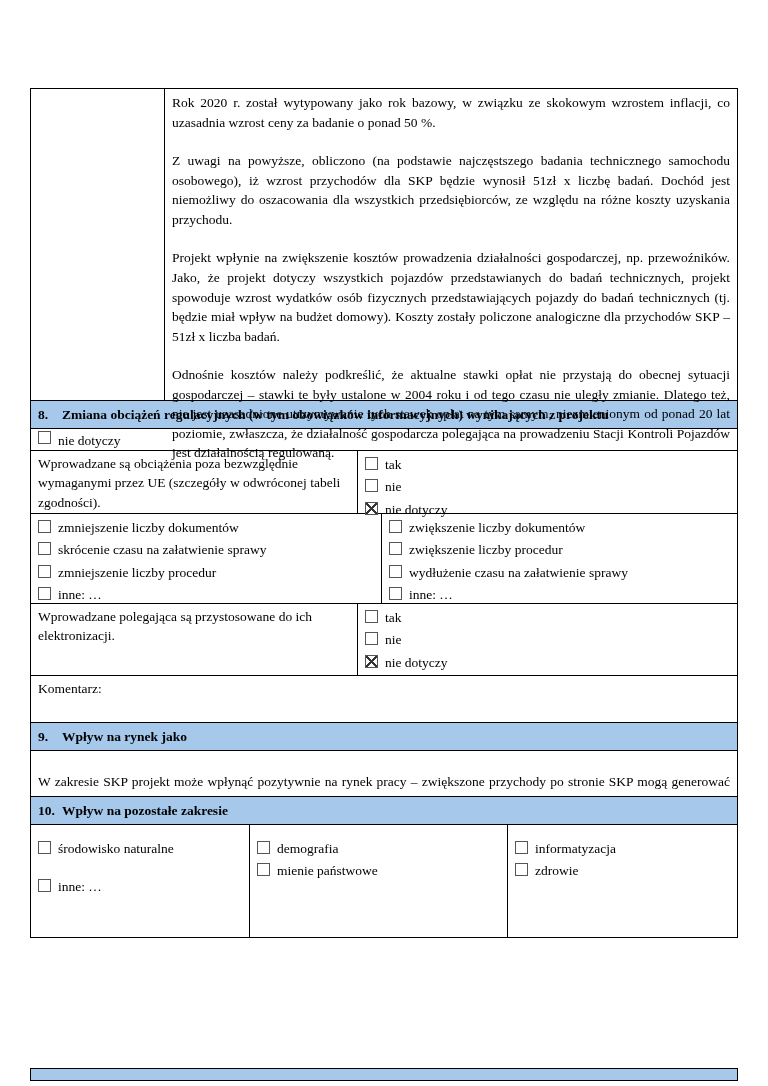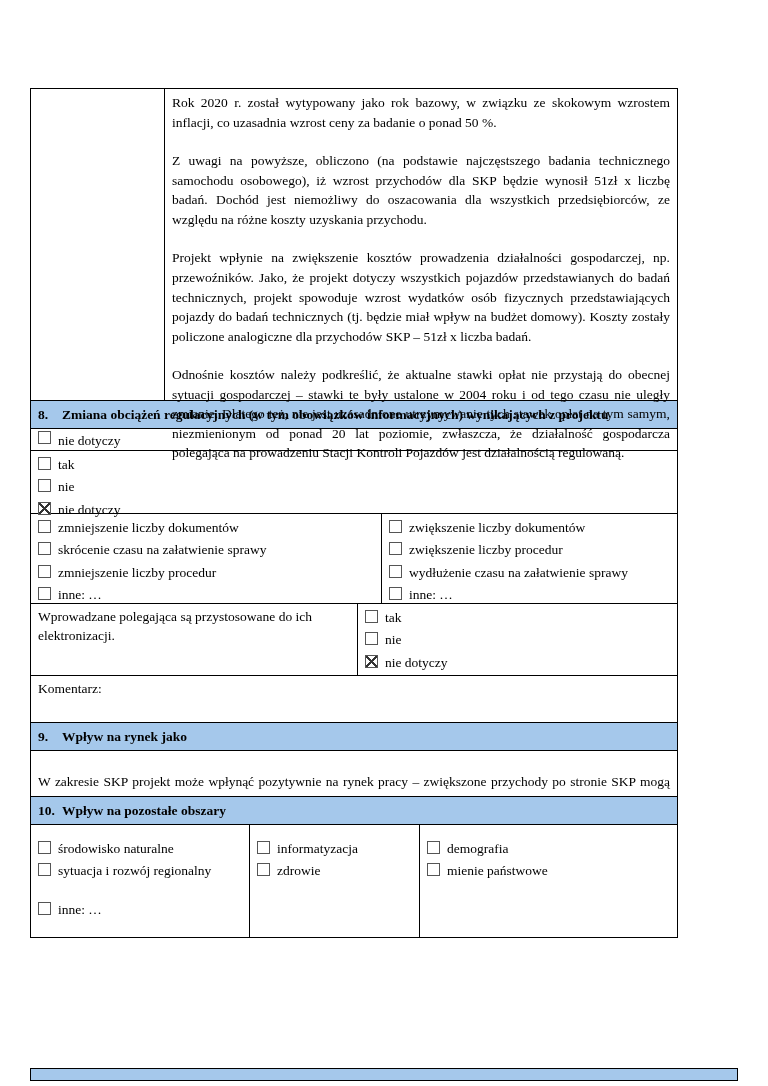--- a/index.html
+++ b/index.html
@@ -5,21 +5,21 @@
   html,body{margin:0;padding:0;background:#ffffff;}
   .page{
     position:relative;
     width:768px;height:1086px;
     background:#ffffff;
     font-family:"Liberation Serif","DejaVu Serif",serif;
     font-size:13.5px;line-height:1.45;color:#000;
     overflow:hidden;
   }
   .tbl{
-    position:absolute;left:30px;width:648px;
+    position:absolute;left:30px;width:708px;
     border:1px solid #000;box-sizing:border-box;
     background:#fff;
   }
   .tbl1{top:88px;}
   .tbl2{top:722px;}
   .tbl3{top:796px;}
   .row{display:flex;border-top:1px solid #000;box-sizing:border-box;}
   .row:first-child{border-top:none;}
   .cell{box-sizing:border-box;padding:3px 7px;}
   .cell + .cell{border-left:1px solid #000;}
@@ -95,20 +95,21 @@
       <span class="num">8.</span>
       <span>Zmiana obciążeń regulacyjnych (w tym obowiązków informacyjnych) wynikających z projektu</span>
     </div>
 
     <div class="row nd-row">
       <span class="cb"></span>
         <span>nie dotyczy</span>
     </div>
 
     <div class="row q-row-1">
+      <div class="cell q-left">Wprowadzane są obciążenia poza bezwzględnie wymaganymi przez UE (szczegóły w odwróconej tabeli zgodności).</div>
       <div class="cell q-right">
         <div class="opt">
           <span class="cb"></span><span>tak</span>
         </div>
         <div class="opt">
           <span class="cb"></span><span>nie</span>
         </div>
         <div class="opt">
           <span class="cb checked"></span><span>nie dotyczy</span>
         </div>
@@ -172,48 +173,45 @@
       <span>Wpływ na rynek jako</span>
     </div>
     <div class="row s9-body just">
       <span>W zakresie SKP projekt może wpłynąć pozytywnie na rynek pracy – zwiększone przychody po stronie SKP mogą generować dodatkowe możliwości zatrudniania uprawnionych diagnostów. Jednoczenie, inni przedsiębiorcy posiadający floty pojazdów (np. przewoźnicy) będą ponosili wyższe koszty badań technicznych użytkowanych pojazdów.</span>
     </div>
   </div>
 
   <div class="tbl tbl3">
     <div class="row header">
       <span class="num">10.</span>
-      <span>Wpływ na pozostałe obszary</span>
+      <span>Wpływ na pozostałe zakresie</span>
     </div>
     <div class="row s10-row">
       <div class="s10-col s10-c1">
         <div class="opt">
           <span class="cb"></span><span>środowisko naturalne</span>
         </div>
-        <div class="opt">
-          <span class="cb"></span><span>sytuacja i rozwój regionalny</span>
-        </div>
         <div class="opt opt-gap">
           <span class="cb"></span><span>inne: …</span>
         </div>
       </div>
+      <div class="s10-col s10-c2">
+        <div class="opt">
+          <span class="cb"></span><span>demografia</span>
+        </div>
+        <div class="opt">
+          <span class="cb"></span><span>mienie państwowe</span>
+        </div>
+      </div>
       <div class="s10-col s10-c3">
         <div class="opt">
           <span class="cb"></span><span>informatyzacja</span>
         </div>
         <div class="opt">
           <span class="cb"></span><span>zdrowie</span>
         </div>
       </div>
-      <div class="s10-col s10-c2">
-        <div class="opt">
-          <span class="cb"></span><span>demografia</span>
-        </div>
-        <div class="opt">
-          <span class="cb"></span><span>mienie państwowe</span>
-        </div>
-      </div>
     </div>
   </div>
 
   <div class="bottom-bar"></div>
 
 </div>
 
 </body></html>

